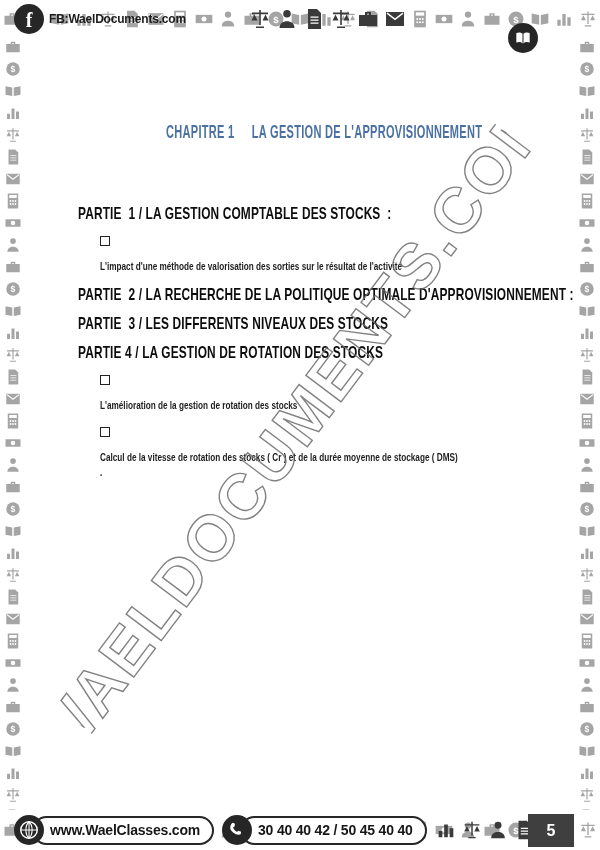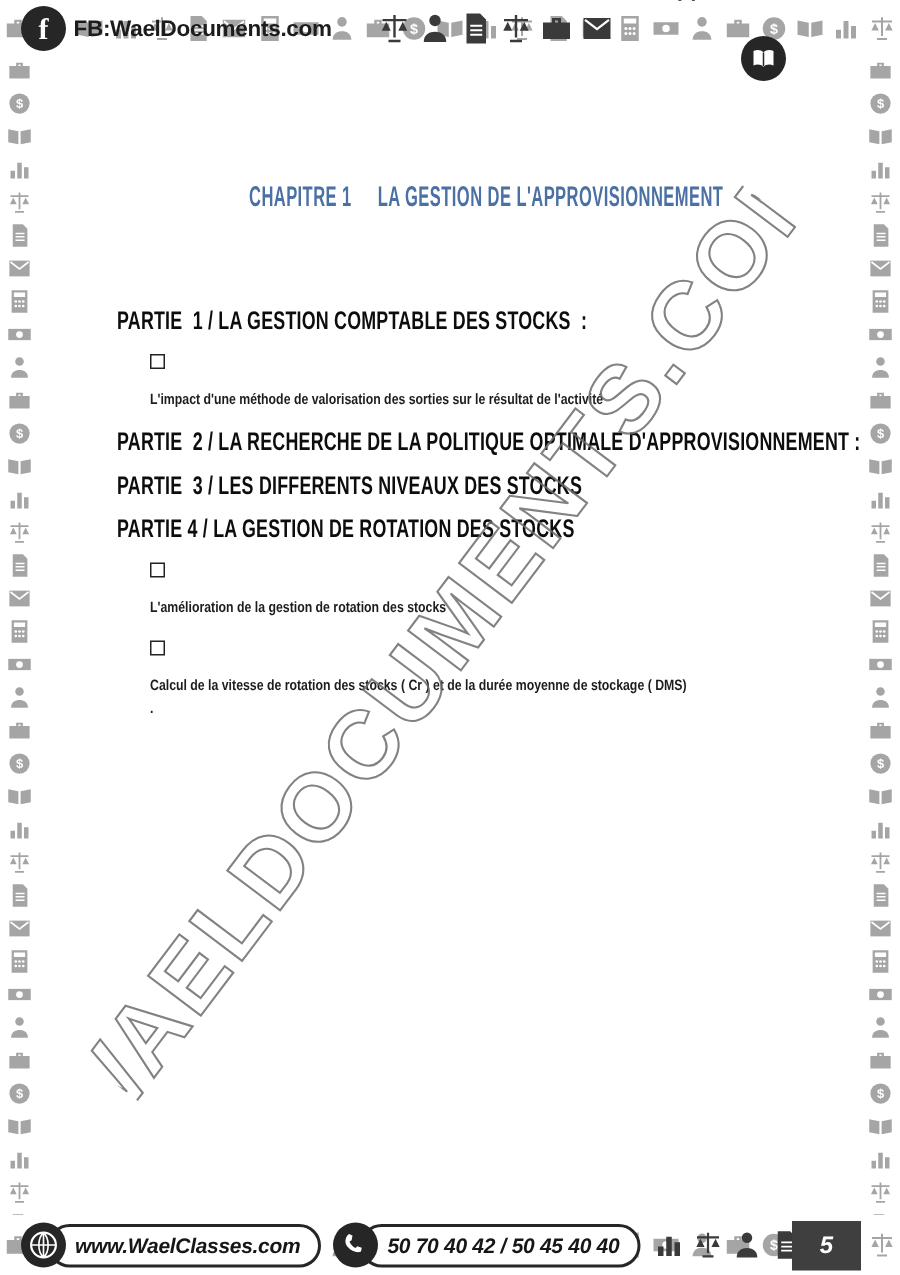--- a/index.html
+++ b/index.html
@@ -17,28 +17,28 @@
   .strip-right{right:0;}
   .band .ico,.strip .ico{flex:0 0 auto;opacity:.8;line-height:0;}
 
   
   .header-content{position:absolute;top:0;left:0;right:0;height:38px;z-index:3;
                   display:flex;align-items:center;}
   .circle-badge{width:30px;height:30px;border-radius:50%;background:#262626;
                 display:flex;align-items:center;justify-content:center;flex:0 0 auto;line-height:0;}
   .fb-f{color:#fff;font-family:"Liberation Serif",serif;font-weight:bold;font-size:20px;
         line-height:1;transform:translateY(1px);}
-  .hdr-label{font-weight:bold;font-size:15px;color:#1c1c1c;letter-spacing:-.2px;white-space:nowrap;}
+  .hdr-label{font-weight:bold;font-size:12px;color:#1c1c1c;letter-spacing:-.2px;white-space:nowrap;}
   .hdr-left{display:flex;align-items:center;gap:5px;margin-left:14px;}
   .hdr-center{display:flex;align-items:center;gap:3px;margin:0 auto;line-height:0;}
   .hdr-right{display:flex;align-items:center;gap:23px;margin-right:22px;flex-direction:column;}
 
   
   .footer-content{position:absolute;bottom:0;left:0;right:0;height:40px;z-index:3;
-                  display:flex;align-items:center;font-style:italic;}
+                  display:flex;align-items:center;}
   .pill{background:#fff;border:2.5px solid #262626;border-radius:15px;height:25px;
         display:flex;align-items:center;padding:0 12px 0 16px;margin-left:-12px;
         font-weight:bold;font-size:14px;color:#161616;white-space:nowrap;letter-spacing:-.2px;}
   .ftr-left{display:flex;align-items:center;margin-left:14px;}
   .ftr-icons{display:flex;align-items:center;gap:4px;margin-left:8px;line-height:0;}
   .page-badge{position:absolute;right:26px;top:4px;width:46px;height:33px;background:#3f3f3f;
               display:flex;align-items:center;justify-content:center;
               color:#fff;font-weight:bold;font-size:16px;}
 
   
@@ -673,21 +673,21 @@
       </div>
       <div class="pill">
         <span>www.WaelClasses.com</span>
       </div>
       <div class="circle-badge" style="z-index:2;margin-left:8px">
         <svg width="20" height="20" viewBox="0 0 24 24">
             <path d="M6.8 3.2 9.6 4.4 8.9 8.2 7.2 9.1c.7 2.2 2.7 4.3 4.8 5.2l1.4-1.4 3.6 1.2-.6 3.1c-3.1 1.4-7.6-.2-10.6-3.6C2.9 10.3 3.5 5.7 6.8 3.2z" fill="#fff"></path>
           </svg>
       </div>
       <div class="pill">
-        <span>50 70 40 42 / 50 45 40 40</span>
+        <span>30 40 40 42 / 50 45 40 40</span>
       </div>
     </div>
     <div class="ftr-icons" id="ftr-cluster">
         <span class="ico"><svg width="22" height="22" viewBox="0 0 24 24" fill="#3a3a3a">
             <path d="M4 20v-7h4v7z M10 20V6h4v14z M16 20v-10h4v10z"></path>
           </svg></span>
         <span class="ico"><svg width="22" height="22" viewBox="0 0 24 24" fill="#3a3a3a">
             <path d="M11.2 3h1.6v15h-1.6z M4 5.6h16v1.6H4z M8 19.5h8v1.6H8z M6.5 7.5l-3 6h6z M17.5 7.5l-3 6h6z"></path>
           </svg></span>
         <span class="ico"><svg width="22" height="22" viewBox="0 0 24 24" fill="#3a3a3a">

